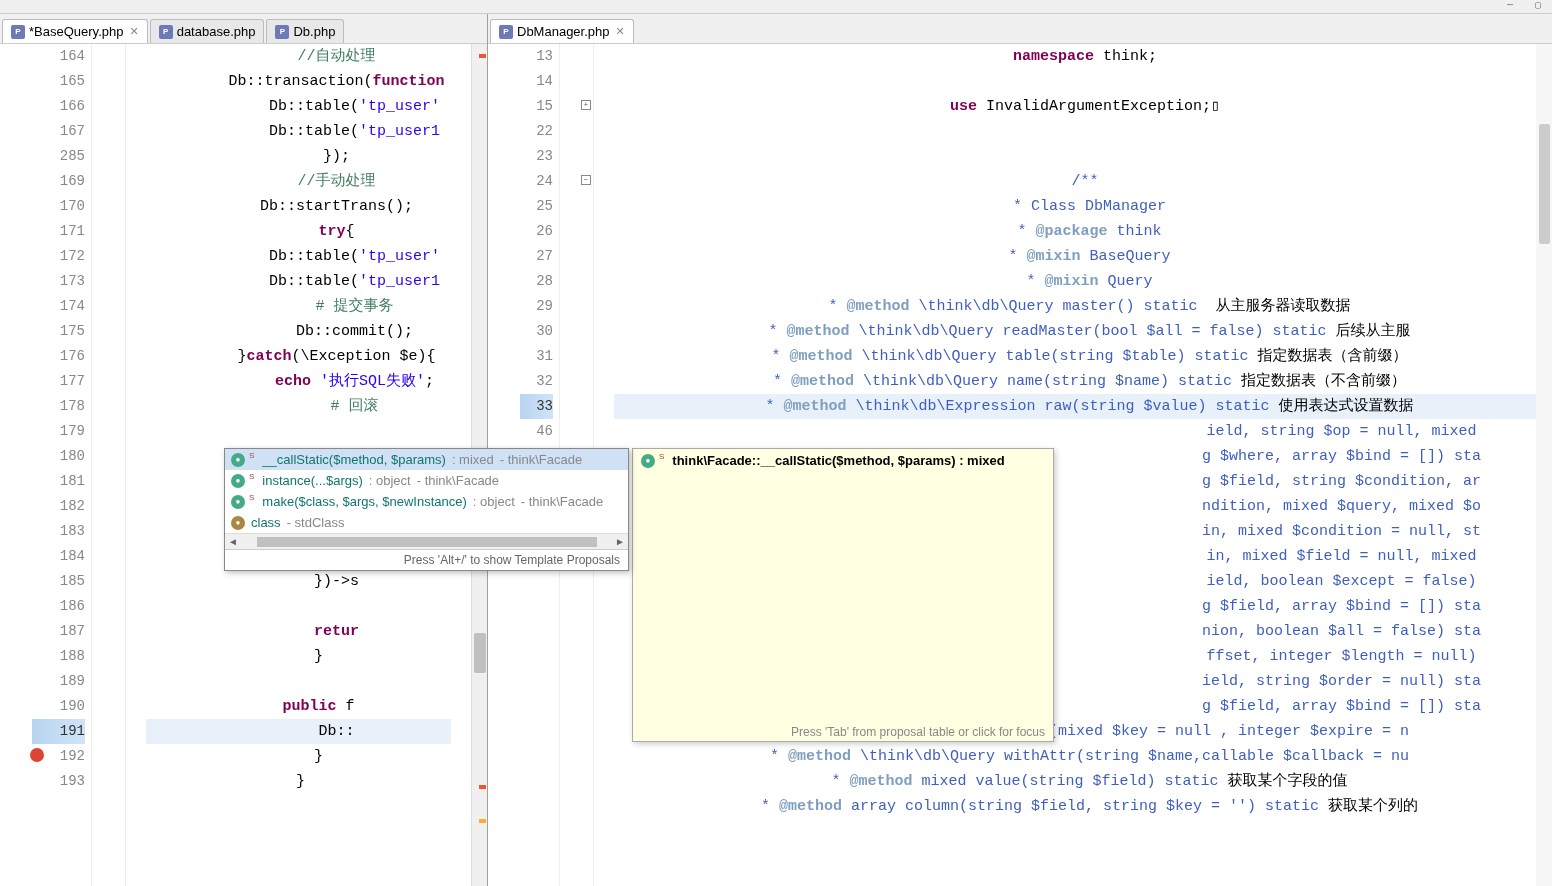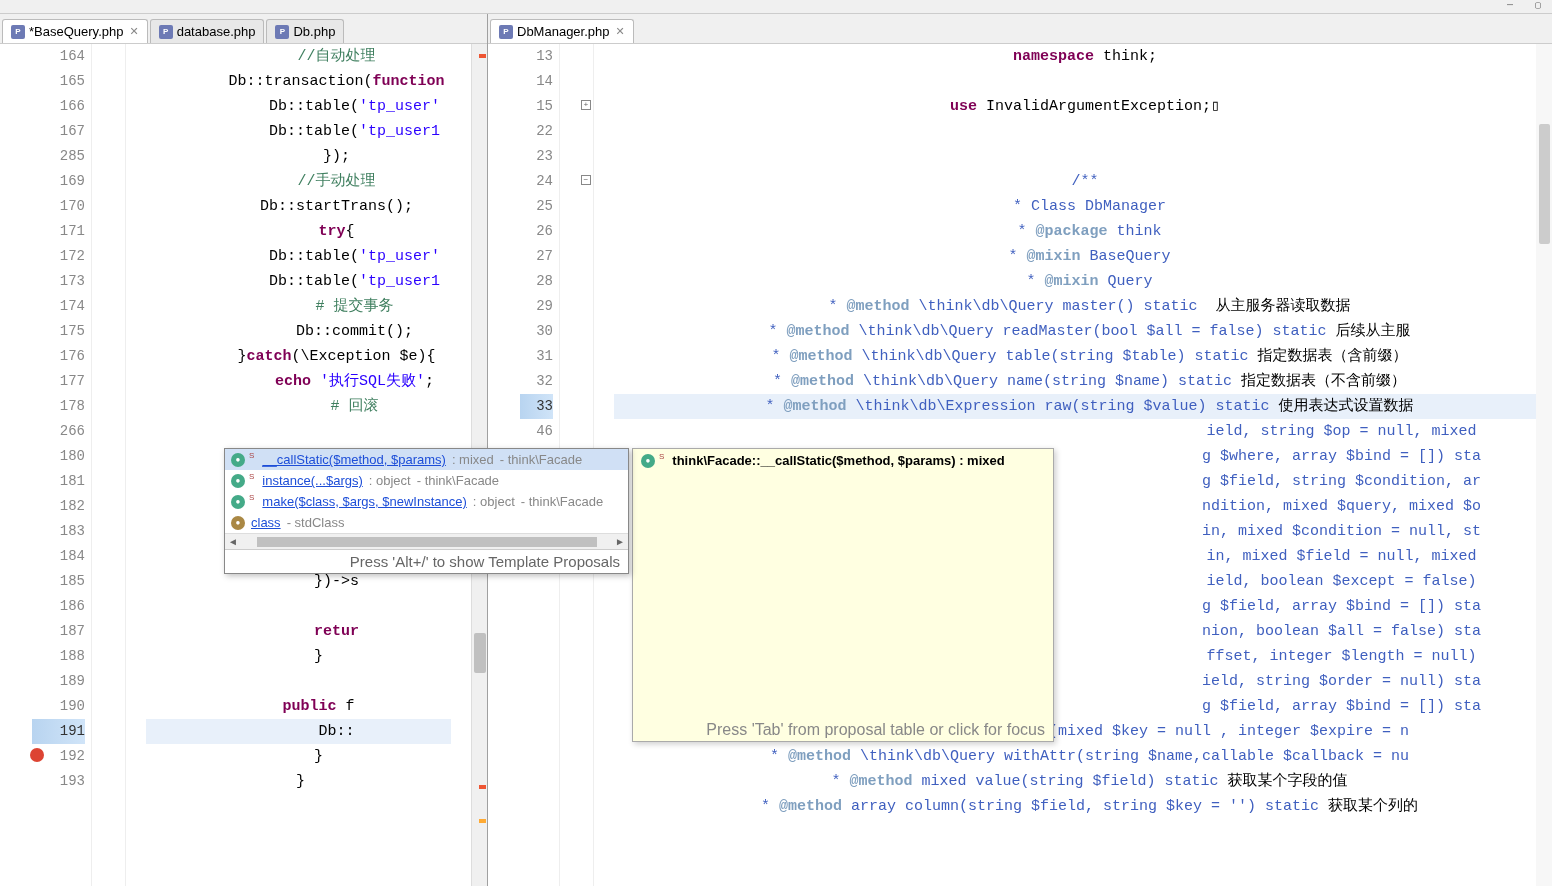--- a/index.html
+++ b/index.html
@@ -41,31 +41,31 @@
 .marker.warn { background: #fa3; }
 
 .autocomplete-popup { position: absolute; left: 224px; top: 448px; width: 405px; background: #fff; border: 1px solid #888; box-shadow: 2px 2px 6px rgba(0,0,0,0.25); font-family: Arial, sans-serif; font-size: 13px; z-index: 100; }
 .ac-list { max-height: 254px; overflow: hidden; }
 .ac-item { display: flex; align-items: center; gap: 6px; padding: 3px 6px; white-space: nowrap; overflow: hidden; }
 .ac-item.sel { background: #d0e0f5; }
 .ac-icon { width: 14px; height: 14px; border-radius: 50%; flex-shrink: 0; display: inline-flex; align-items: center; justify-content: center; font-size: 8px; color: #fff; }
 .ac-icon.method { background: #4a8; }
 .ac-icon.cls { background: #a84; }
 .ac-icon-sup { font-size: 8px; color: #a44; position: relative; top: -4px; left: -2px; }
-.ac-name { color: #1d4ed8; text-decoration: underline; }
+.ac-name { color: #0f766e; }
 .ac-type { color: #888; }
 .ac-sep { color: #888; }
 .ac-scrollbar { height: 16px; background: #f0f0f0; border-top: 1px solid #ddd; display: flex; align-items: center; justify-content: space-between; padding: 0 2px; }
 .ac-scroll-arrow { width: 12px; height: 12px; color: #666; font-size: 10px; text-align: center; }
 .ac-scroll-thumb { height: 10px; background: #c0c0c0; flex: 0 0 340px; }
-.ac-footer { border-top: 1px solid #ccc; padding: 3px 8px; text-align: right; font-size: 15px; color: #666; }
+.ac-footer { border-top: 1px solid #ccc; padding: 3px 8px; text-align: right; font-size: 12px; color: #666; }
 
 .doc-popup { position: absolute; left: 632px; top: 448px; width: 422px; height: 294px; background: #ffffe1; border: 1px solid #aaa; box-shadow: 2px 2px 6px rgba(0,0,0,0.2); font-family: Arial, sans-serif; font-size: 13px; z-index: 99; }
 .doc-head { display: flex; align-items: center; gap: 6px; padding: 4px 8px; }
-.doc-footer { position: absolute; bottom: 2px; right: 8px; font-size: 16px; color: #888; }
+.doc-footer { position: absolute; bottom: 2px; right: 8px; font-size: 12px; color: #888; }
 .right-editor .gutter { width: 40px; }
 .left-ruler { width: 12px; background: #fff; position: relative; }
 .right-scrollbar-zone { position: absolute; right: 0; top: 30px; bottom: 0; width: 16px; background: #f7f7f7; }
 .right-scroll-thumb { position: absolute; right: 2px; top: 80px; width: 11px; height: 120px; background: #ccc; border-radius: 2px; }
 </style>
 </head>
 <body>
 
 <div class="top-toolbar">
   <div class="win-controls">
@@ -103,21 +103,21 @@
           <div class="gutter-line">169</div>
           <div class="gutter-line">170</div>
           <div class="gutter-line">171</div>
           <div class="gutter-line">172</div>
           <div class="gutter-line">173</div>
           <div class="gutter-line">174</div>
           <div class="gutter-line">175</div>
           <div class="gutter-line">176</div>
           <div class="gutter-line">177</div>
           <div class="gutter-line">178</div>
-          <div class="gutter-line">266</div>
+          <div class="gutter-line">179</div>
           <div class="gutter-line">180</div>
           <div class="gutter-line">181</div>
           <div class="gutter-line">182</div>
           <div class="gutter-line">183</div>
           <div class="gutter-line">184</div>
           <div class="gutter-line">185</div>
           <div class="gutter-line">186</div>
           <div class="gutter-line">187</div>
           <div class="gutter-line">188</div>
           <div class="gutter-line">189</div>

